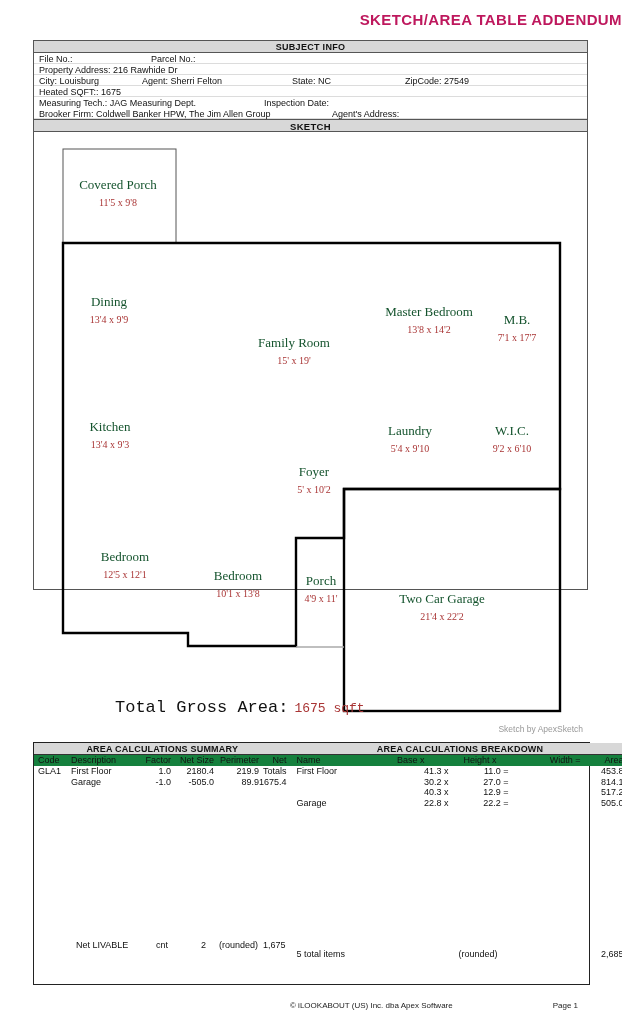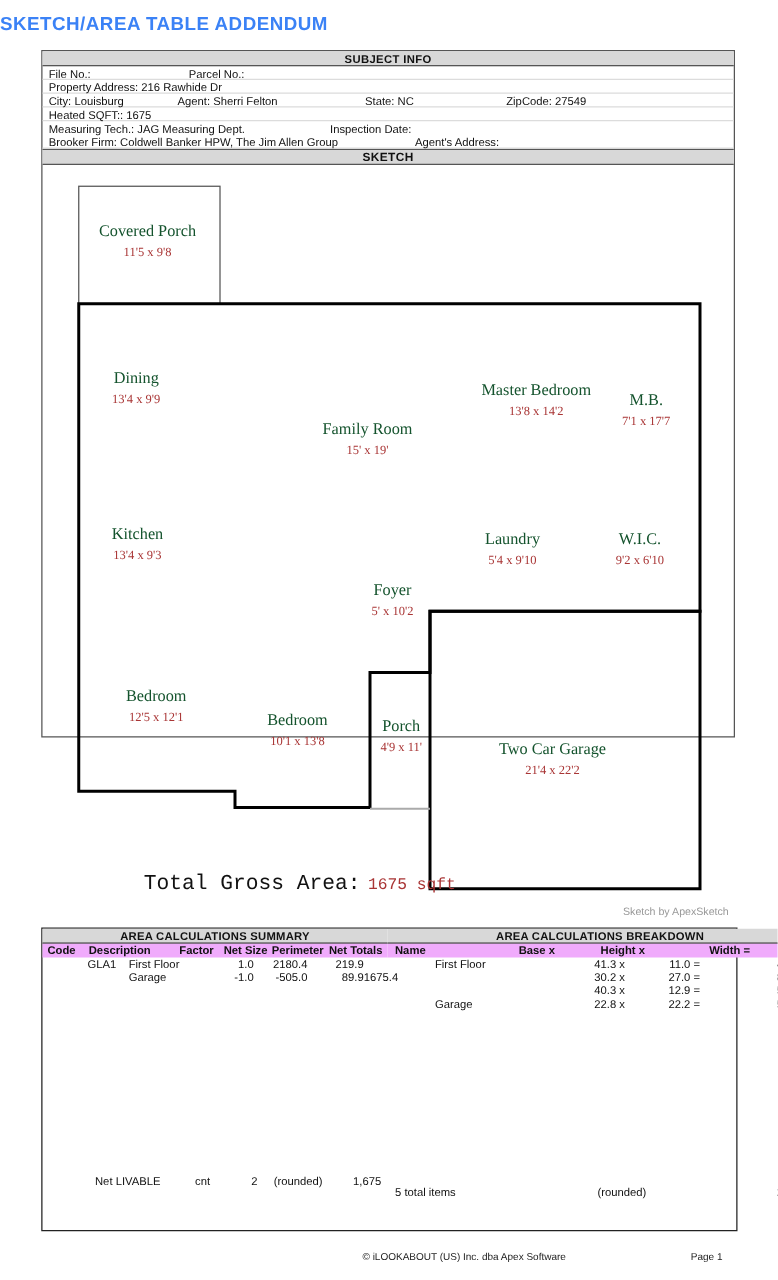--- a/index.html
+++ b/index.html
@@ -1,21 +1,21 @@
 <!DOCTYPE html>
 <html><head>
 <meta charset="utf-8">
 <style>
   * { margin:0; padding:0; box-sizing:border-box; }
   body { background:#fff; }
   .page { position:relative; width:622px; height:1024px; background:#ffffff;
           font-family:"Liberation Sans", sans-serif; color:#111; overflow:hidden; }
 
-  .title { position:absolute; top:11px; left:0; width:100%; text-align:left;
-           font-size:15px; font-weight:bold; letter-spacing:0.4px; color:#3b82f6; }
+  .title { position:absolute; top:11px; left:0; width:100%; text-align:right;
+           font-size:15px; font-weight:bold; letter-spacing:0.4px; color:#be185d; }
 
   
   .main-box { position:absolute; left:33px; top:40px; width:555px; height:550px;
               border:1px solid #555; background:#fff; }
   .bar { height:12px; line-height:12px; background:#d8d8d8; text-align:center;
          font-size:9px; font-weight:bold; letter-spacing:0.3px; border-bottom:1px solid #555; }
   .irow { position:relative; height:11px; line-height:10px; font-size:9px;
           border-bottom:1px solid #dcdcdc; white-space:nowrap; }
   .irow span { position:absolute; top:1px; }
   .sketch-bar { height:13px; line-height:13px; border-top:1px solid #555; border-bottom:1px solid #555; font-size:9.5px; }
@@ -35,31 +35,31 @@
 
   
   .tables { position:absolute; left:33px; top:742px; width:557px; height:243px;
             display:flex; border:1.5px solid #222; background:#fff; }
   .tbox { position:relative; height:100%; font-size:9px; }
   .tbox.left { width:276px; }
   .tdivider { width:3px; background:#222; height:100%; }
   .tbox.right { flex:1; }
   .tbar { height:12px; line-height:12px; background:#d8d8d8; text-align:center;
           font-size:9px; font-weight:bold; letter-spacing:0.2px; border-bottom:1px solid #333; }
-  .thead { background:#f0abfc; font-weight:bold; }
+  .thead { background:#15803d; font-weight:normal; }
   .grid6 { display:grid; grid-template-columns:33px 62px 38px 43px 45px 1fr;
            padding:0 4px; height:11px; line-height:11px; }
   .grid6 > :nth-child(n+3) { text-align:right; }
   .grid5h { display:grid; grid-template-columns:72px 32px 48px 60px 1fr;
             padding:0 6px; height:11px; line-height:11px;gap:24px; }
   .grid5h > :nth-child(n+2) { text-align:right; }
   .grid4 { display:grid; grid-template-columns:104px 48px 60px 1fr;
            padding:0 6px; height:10.5px; line-height:10.5px; }
   .grid4 > :nth-child(n+2) { text-align:right; }
-  .trow { height:10.5px; line-height:10.5px;margin-left:32px; }
+  .trow { height:10.5px; line-height:10.5px; }
   .tfoot { position:absolute; width:100%; height:11px; line-height:11px; font-size:9px; }
   .tfoot span { position:absolute; top:0; white-space:nowrap; }
 
   .footer { position:absolute; top:1001px; left:0; width:100%; font-size:8px; color:#222; }
   .footer .fcenter { position:absolute; left:290px; top:0; }
   .footer .fright { position:absolute; right:44px; top:0; }
 </style>
 </head>
 <body>
 

